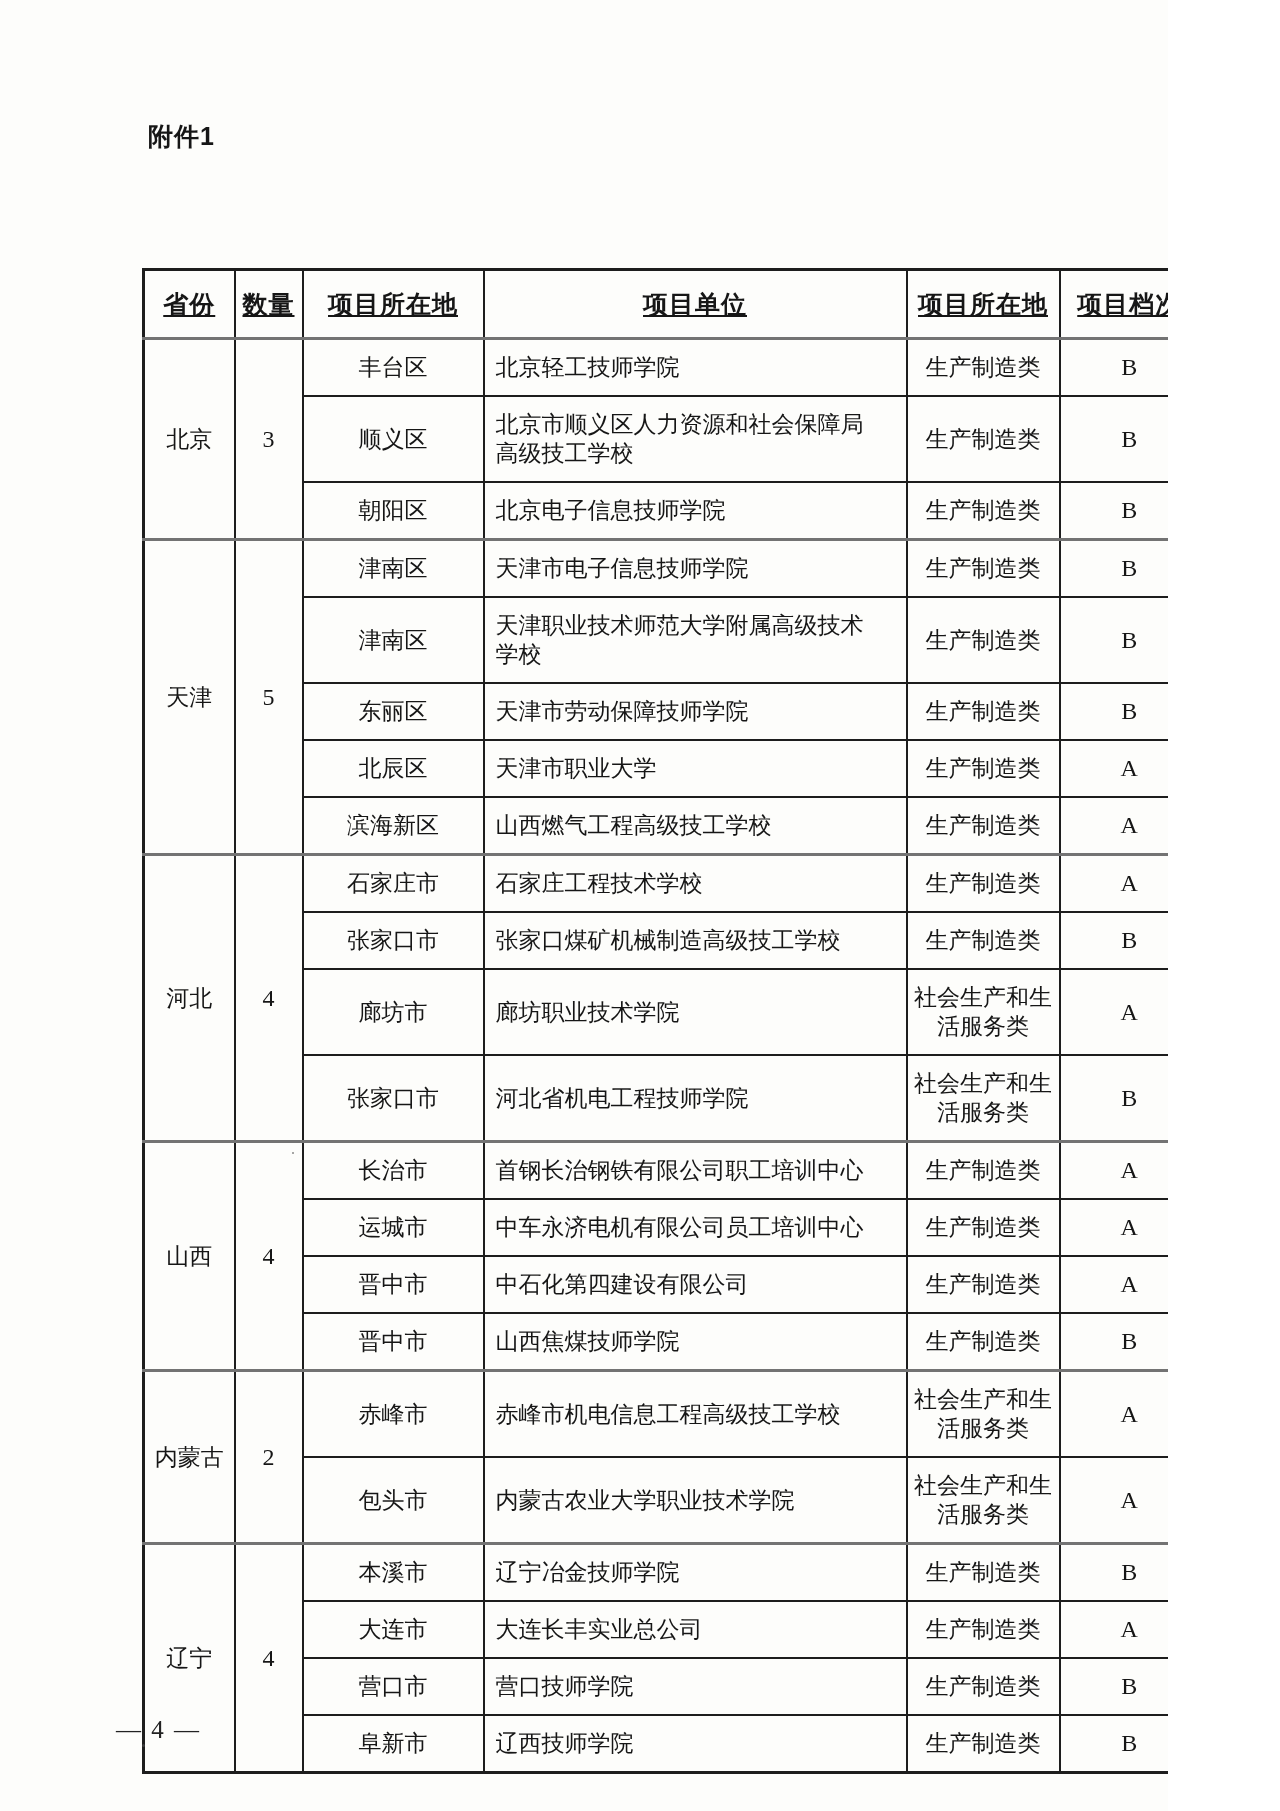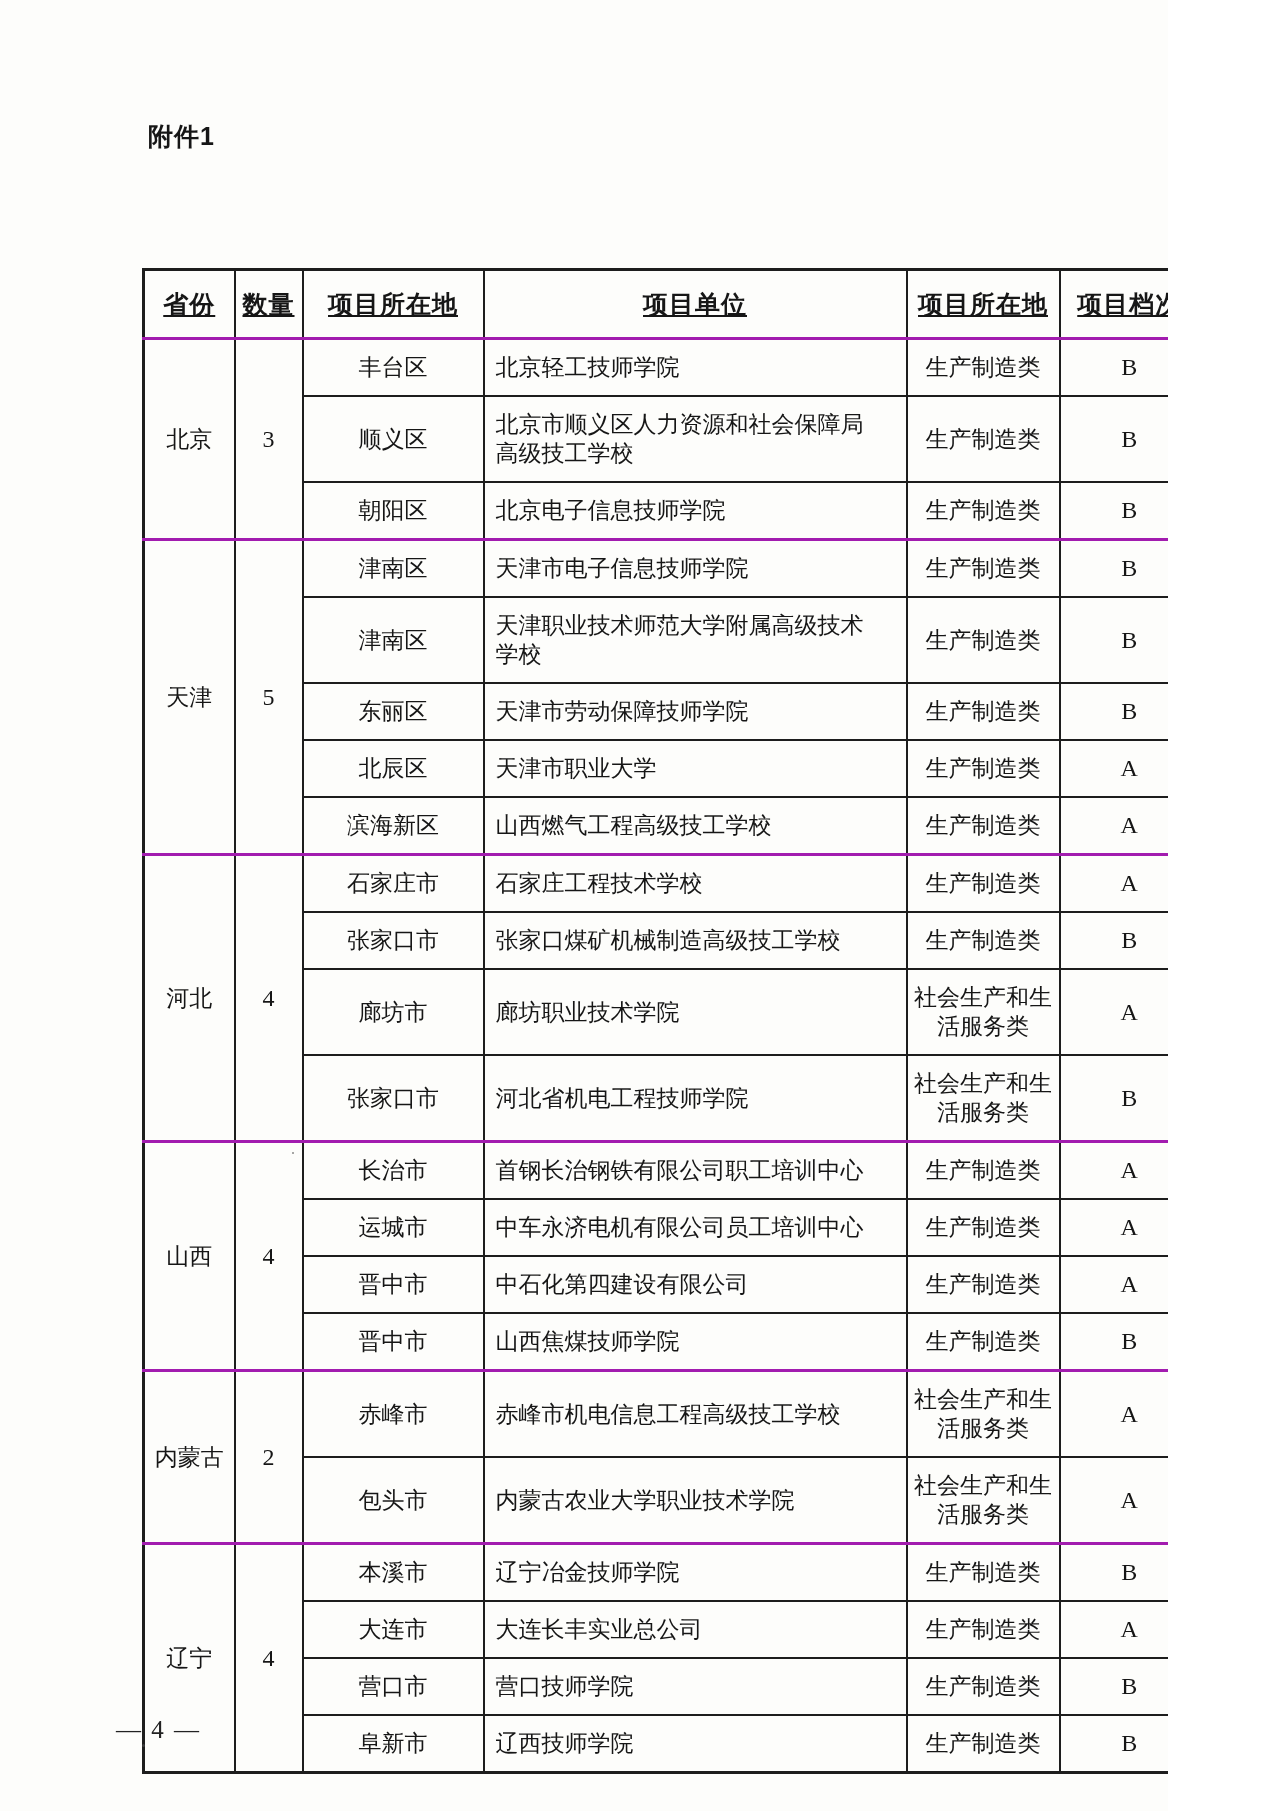--- a/index.html
+++ b/index.html
@@ -61,21 +61,21 @@
   }
   .roster td.unit-cell{
     text-align:left;
     padding:13px 20px 13px 11px;
   }
   .roster td.grade-cell,
   .roster td.count-cell{
     font-size:24px;
     font-family:"Liberation Serif","DejaVu Serif",serif;
   }
-  .roster tr.group-start td{border-top:3px solid #a21caf;}
+  .roster tr.group-start td{border-top:3px solid #737373;}
   
   .footer{
     position:absolute;left:116px;top:1716px;
     font-family:"Liberation Serif","DejaVu Serif",serif;
     font-size:25px;
     letter-spacing:2px;
     color:#222;
   }
   
   .speck{

